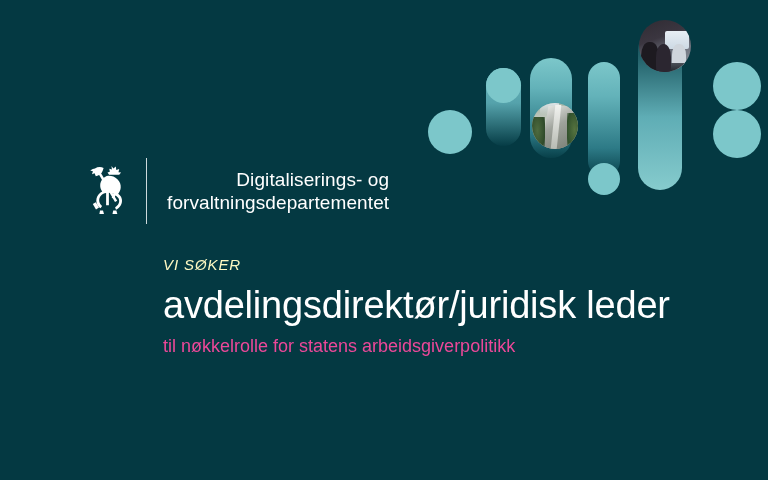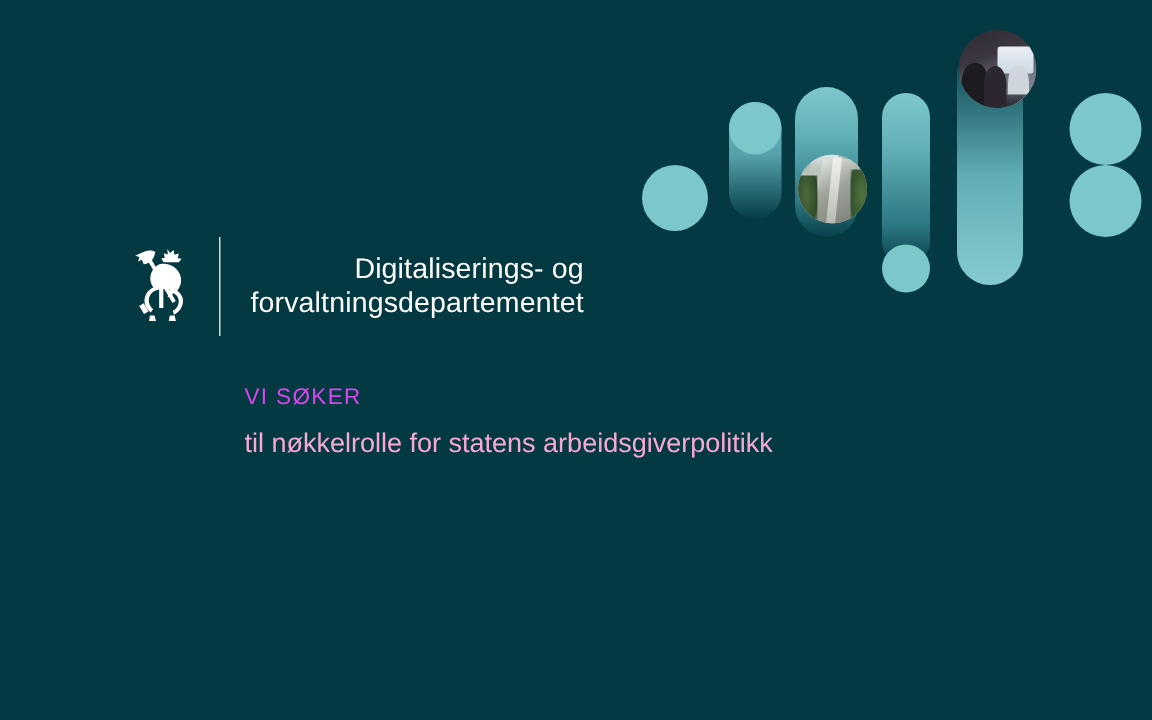--- a/index.html
+++ b/index.html
@@ -144,36 +144,37 @@
     white-space:pre-line;
   }
 
   
   .text-block {
     position:absolute;
     left:163px; top:255px;
     width:580px;
   }
   .eyebrow {
-    color:#d946ef;
+    color:#fef9c3;
     font-size:15px;
     letter-spacing:.9px;
     line-height:20px;
     margin-bottom:8px;
+    font-style:italic;
   }
   .headline {
     color:#ffffff;
     font-size:38px;
     line-height:44px;
     font-weight:300;
     letter-spacing:-.2px;
     white-space:nowrap;
   }
   .subhead {
-    color:#f9a8d4;
+    color:#ec4899;
     font-size:18px;
     line-height:24px;
     font-weight:400;
     margin-top:7px;
   }
 </style>
 </head>
 <body>
 
 <div class="graphic">
@@ -238,14 +239,15 @@
   </svg>
 
   <div class="divider"></div>
 
   <div class="ministry-name">Digitaliserings- og
 forvaltningsdepartementet</div>
 </div>
 
 <div class="text-block">
   <div class="eyebrow">VI SØKER</div>
+  <h1 class="headline">avdelingsdirektør/juridisk leder</h1>
   <div class="subhead">til nøkkelrolle for statens arbeidsgiverpolitikk</div>
 </div>
 
 </body></html>

